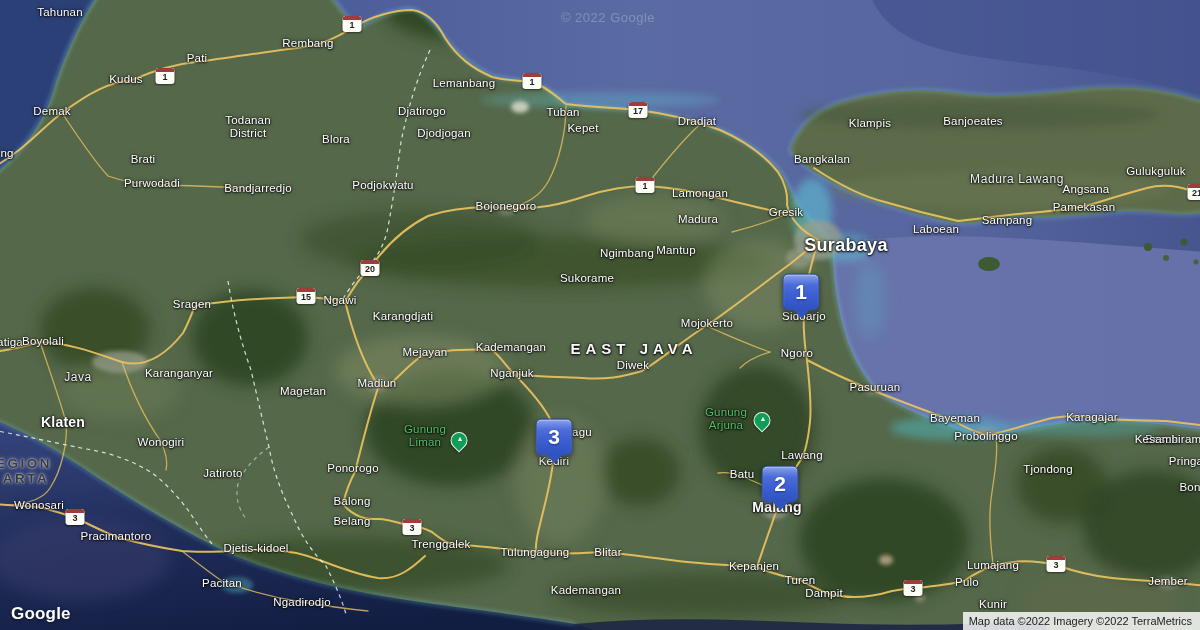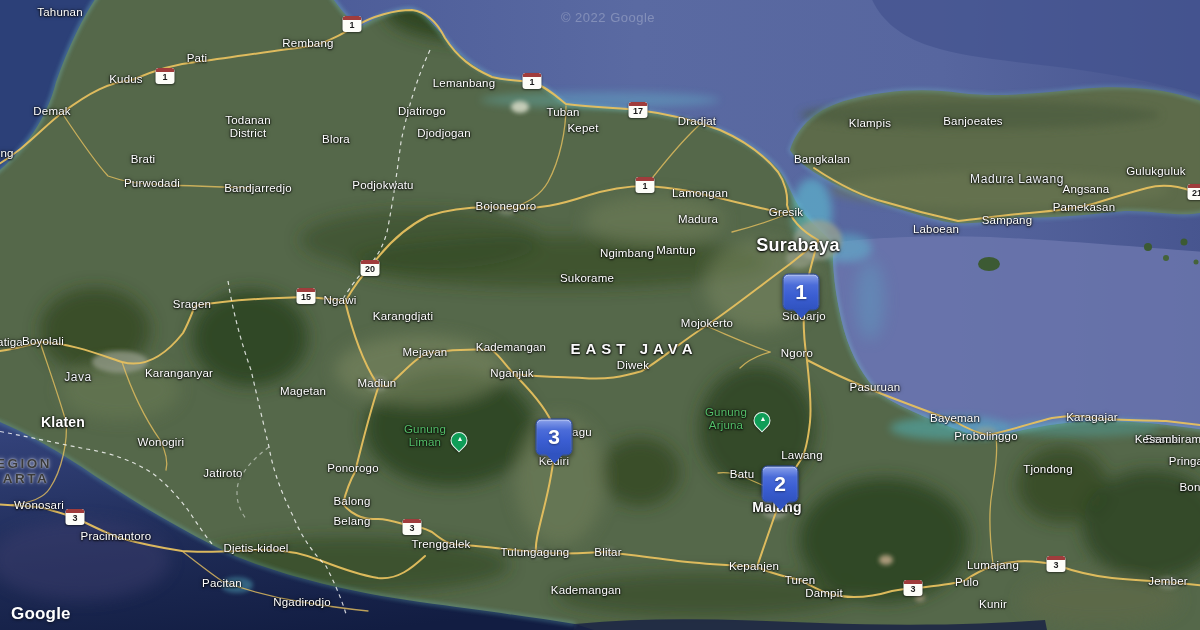--- a/index.html
+++ b/index.html
@@ -226,21 +226,21 @@
       <div class="lbl wrap" style="left: 248px; top: 127px;">Todanan District</div>
       <div class="lbl" style="left: 336px; top: 139px;">Blora</div>
       <div class="lbl" style="left: 143px; top: 159px;">Brati</div>
       <div class="lbl" style="left: 152px; top: 183px;">Purwodadi</div>
       <div class="lbl" style="left: 258px; top: 188px;">Bandjarredjo</div>
       <div class="lbl" style="left: 383px; top: 185px;">Podjokwatu</div>
       <div class="lbl" style="left: 506px; top: 206px;">Bojonegoro</div>
       <div class="lbl" style="left: 700px; top: 193px;">Lamongan</div>
       <div class="lbl" style="left: 698px; top: 219px;">Madura</div>
       <div class="lbl" style="left: 786px; top: 212px;">Gresik</div>
-      <div class="lbl city-lg" style="left: 798px; top: 245px;">Surabaya</div>
+      <div class="lbl city-lg" style="left: 846px; top: 245px;">Surabaya</div>
       <div class="lbl" style="left: 627px; top: 253px;">Ngimbang</div>
       <div class="lbl" style="left: 676px; top: 250px;">Mantup</div>
       <div class="lbl" style="left: 587px; top: 278px;">Sukorame</div>
       <div class="lbl" style="left: 804px; top: 316px;">Sidoarjo</div>
       <div class="lbl" style="left: 707px; top: 323px;">Mojokerto</div>
       <div class="lbl" style="left: 773px; top: 353px; padding-left: 48px;">Ngoro</div>
       <div class="lbl" style="left: 340px; top: 300px;">Ngawi</div>
       <div class="lbl" style="left: 403px; top: 316px;">Karangdjati</div>
       <div class="lbl" style="left: 192px; top: 304px;">Sragen</div>
       <div class="lbl" style="left: 10px; top: 342px;">atiga</div>
@@ -354,13 +354,14 @@
       <div class="marker" style="left: 780px; top: 484px;">
         <span class="num">2</span>
       </div>
       <div class="marker" style="left: 554px; top: 437px;">
         <span class="num">3</span>
       </div>
     </div>
 
   <div class="glogo">Google</div>
 
+  <div class="attribution">Map data ©2022 Imagery ©2022 TerraMetrics</div>
 </div>
 
 </body></html>

